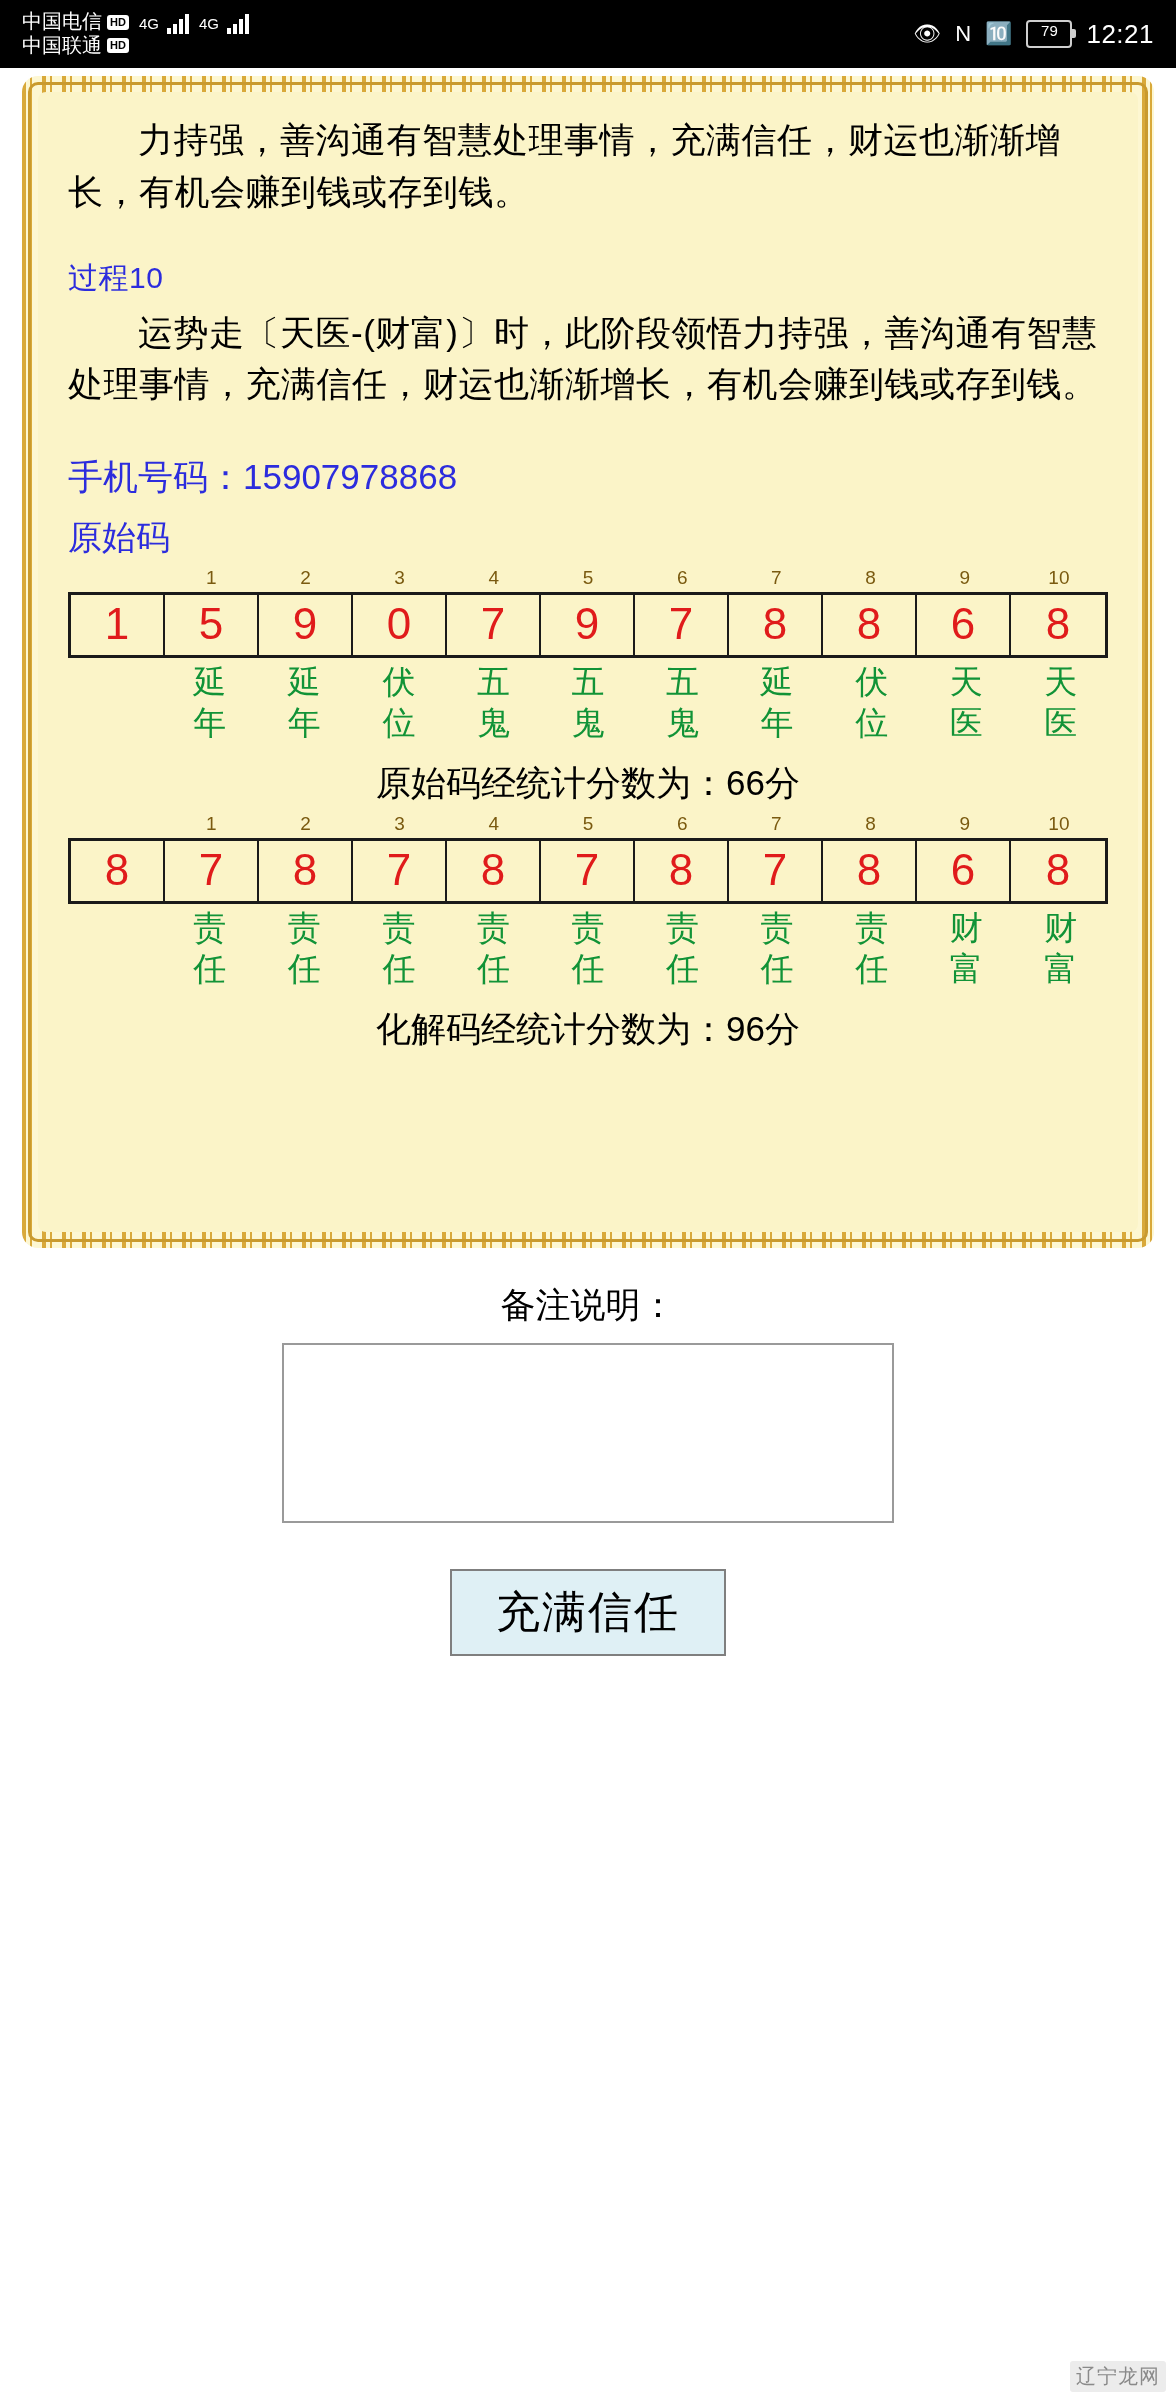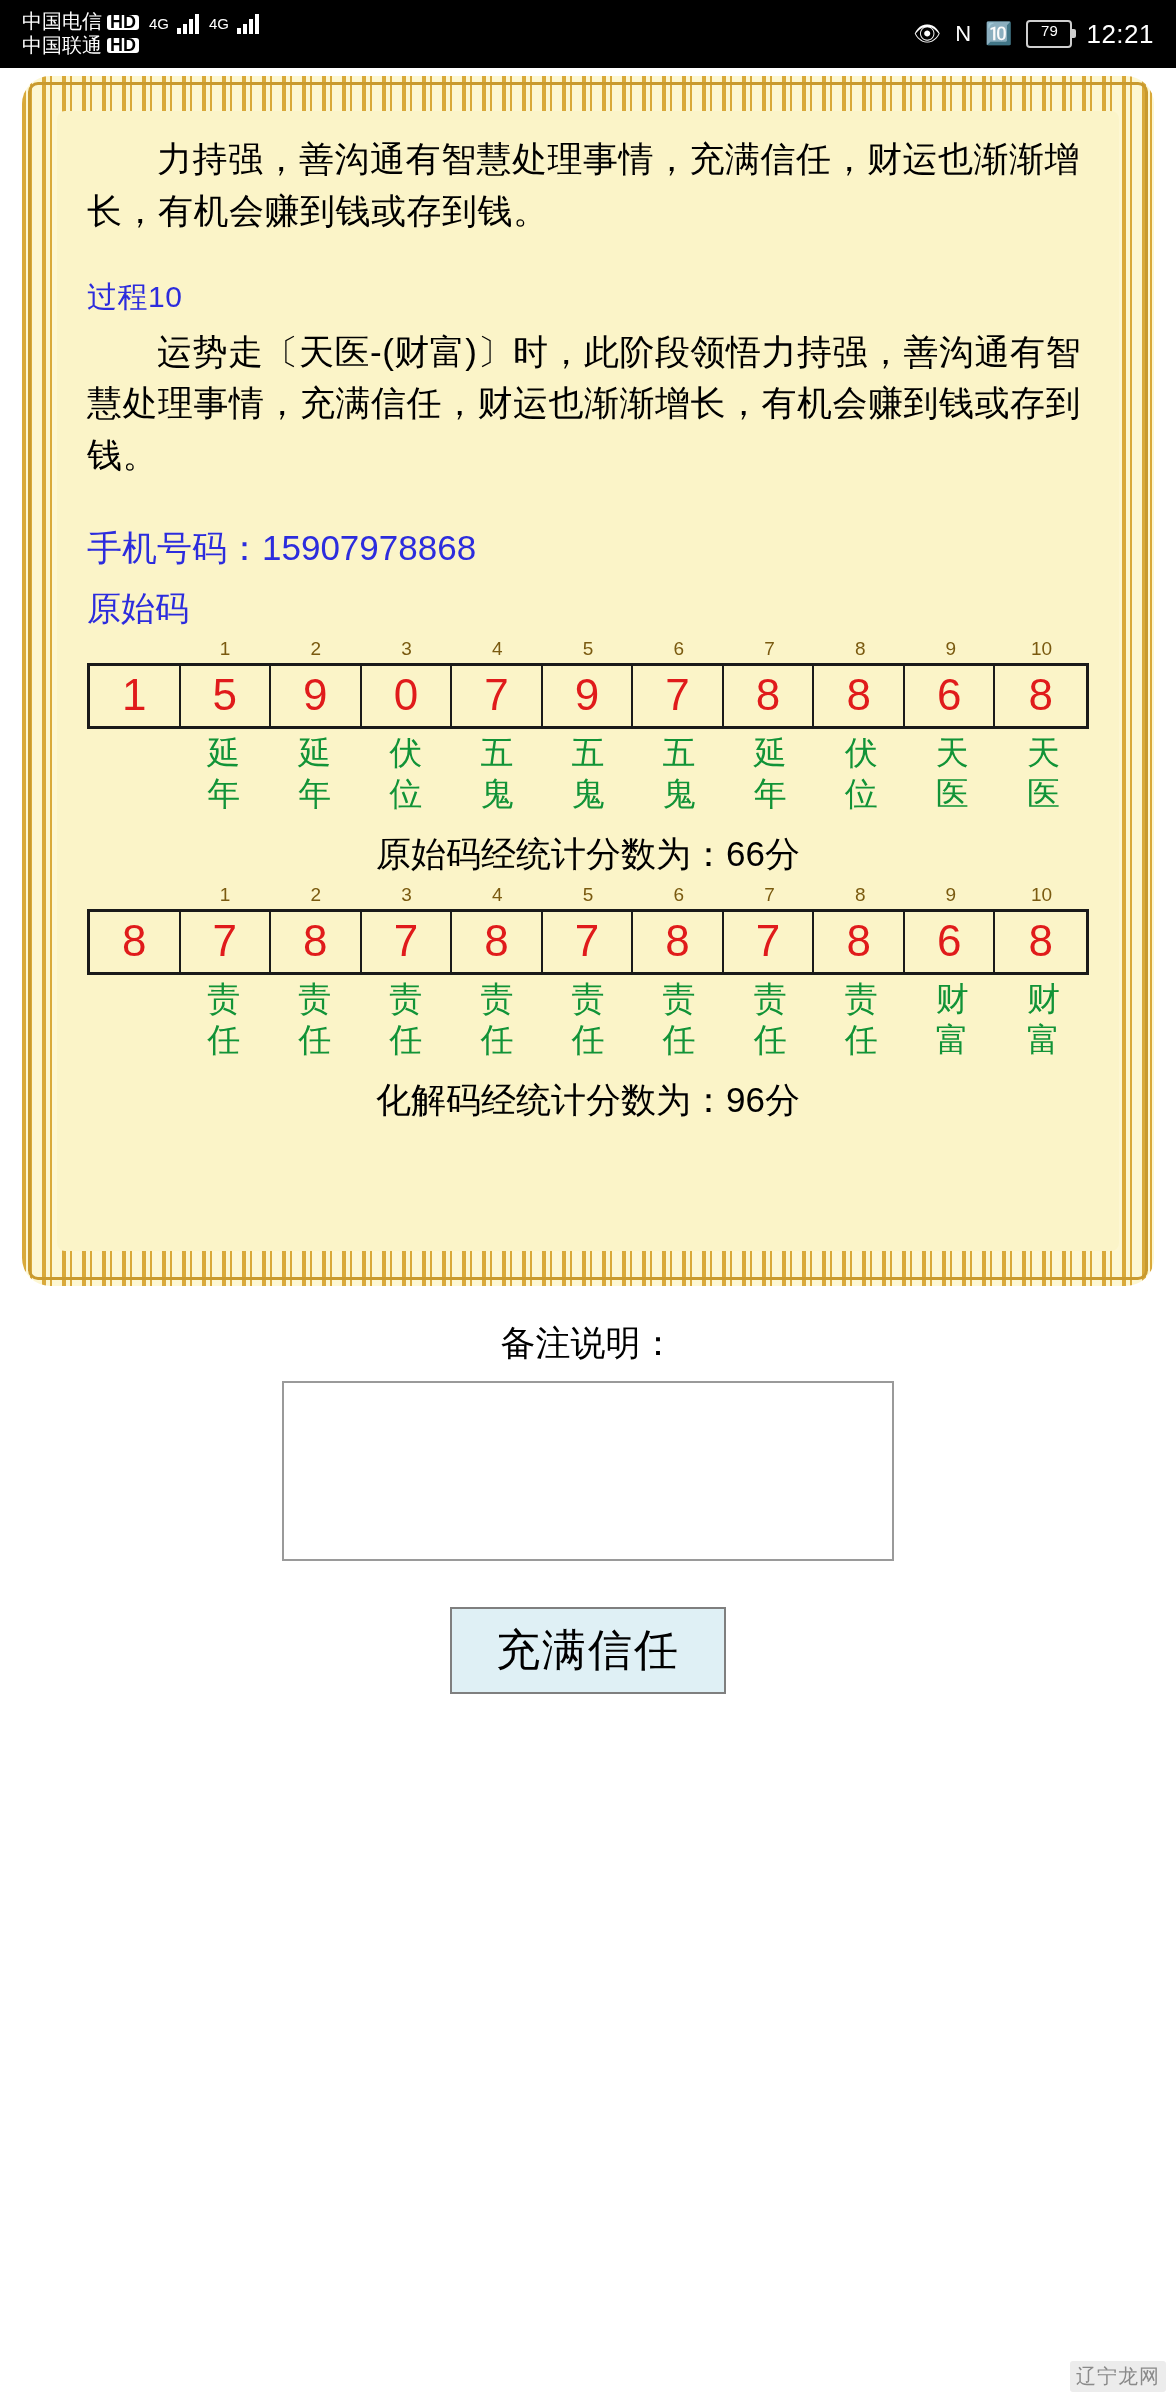--- a/index.html
+++ b/index.html
@@ -25,21 +25,21 @@
     display: flex;
     align-items: center;
     justify-content: space-between;
     padding: 9px 22px;
     font-size: 21px;
   }
   .sb-left { display: flex; align-items: flex-start; gap: 10px; }
   .carriers { display: flex; flex-direction: column; justify-content: center; line-height: 1.18; }
   .carrier-row { display: flex; align-items: center; gap: 5px; font-size: 20px; white-space: nowrap; }
   .hd-badge {
-    background: #ffffff; color: #000000; font-size: 18px;
+    background: #ffffff; color: #000000; font-size: 11px;
     border-radius: 3px; padding: 0 3px; font-weight: bold; line-height: 15px;
   }
   .tiny-4g { font-size: 15px; }
   .bars { display: flex; align-items: flex-end; gap: 2px; height: 22px; }
   .bars i { display: block; width: 4px; background: #ffffff; }
   .bars i:nth-child(1){ height: 6px; }
   .bars i:nth-child(2){ height: 10px; }
   .bars i:nth-child(3){ height: 15px; }
   .bars i:nth-child(4){ height: 20px; }
   .sb-group-1 { display:flex; align-items:center; gap:8px; margin-top:2px;}
@@ -59,22 +59,22 @@
   }
   .clock { font-size: 26px; letter-spacing: 0.5px; }
 
   
   .card-wrap {
     margin: 8px 22px 0 22px;
     position: relative;
   }
   .greek-frame {
     position: relative;
-    padding: 35px;
-    border-radius: 28px;
+    padding: 16px;
+    border-radius: 16px;
     background:
       repeating-linear-gradient(90deg,
         #d9a93a 0px, #d9a93a 4px,
         #fdf7d2 4px, #fdf7d2 8px,
         #d9a93a 8px, #d9a93a 10px,
         #fdf7d2 10px, #fdf7d2 20px);
     background-color: #e2b23f;
   }
   .greek-frame::before {
     content:"";

